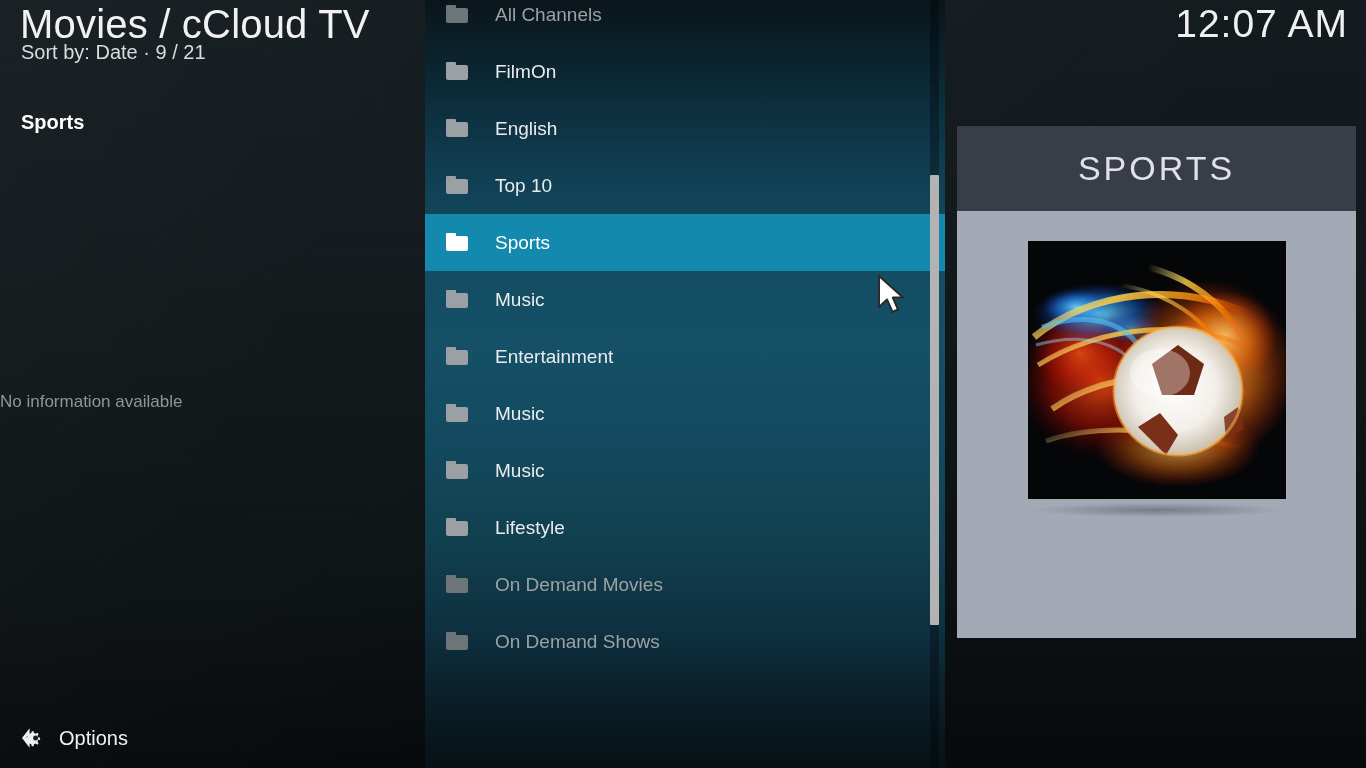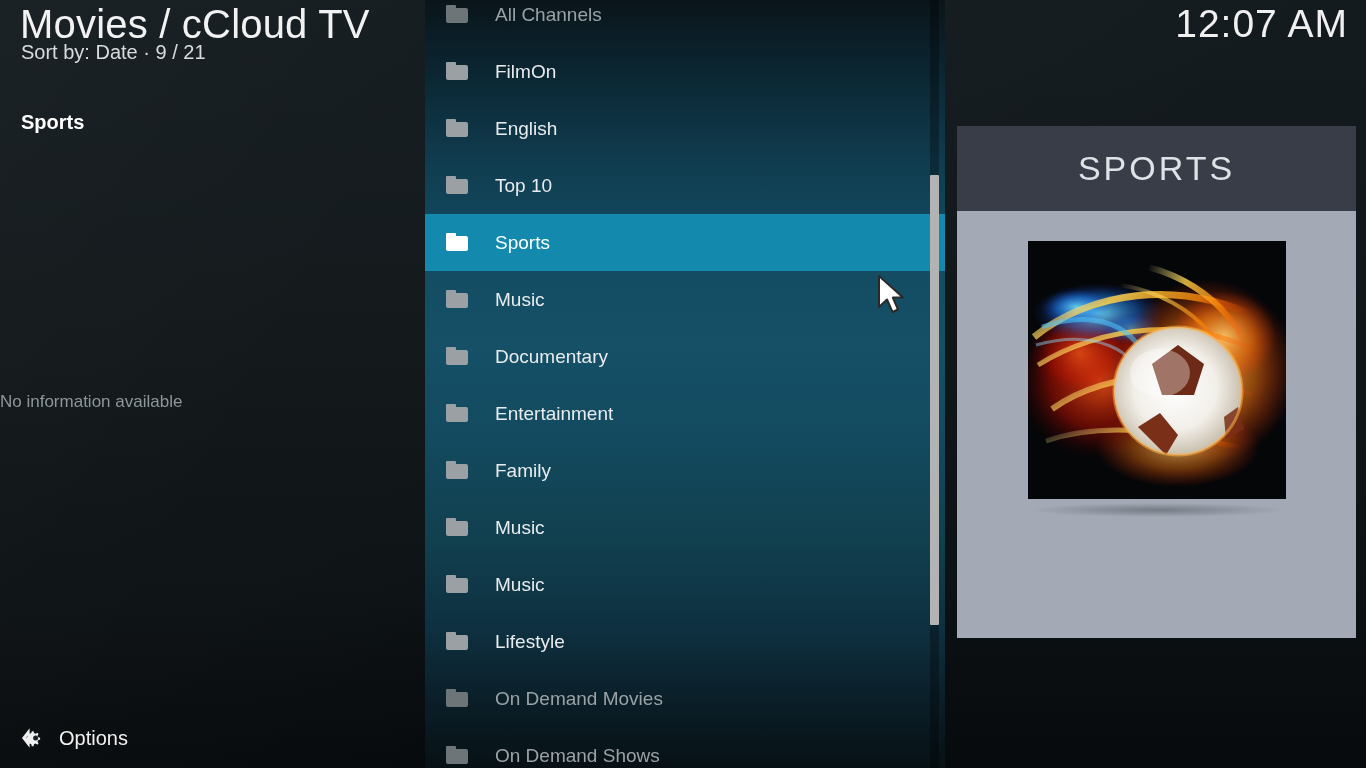--- a/index.html
+++ b/index.html
@@ -252,35 +252,21 @@
           <span class="tab"></span>
           <span class="body"></span>
         </span>
         <span class="label">Music</span>
       </div>
       <div class="row">
         <span class="folder">
           <span class="tab"></span>
           <span class="body"></span>
         </span>
-        <span class="label">Documentary</span>
-      </div>
-      <div class="row">
-        <span class="folder">
-          <span class="tab"></span>
-          <span class="body"></span>
-        </span>
         <span class="label">Entertainment</span>
-      </div>
-      <div class="row">
-        <span class="folder">
-          <span class="tab"></span>
-          <span class="body"></span>
-        </span>
-        <span class="label">Family</span>
       </div>
       <div class="row">
         <span class="folder">
           <span class="tab"></span>
           <span class="body"></span>
         </span>
         <span class="label">Music</span>
       </div>
       <div class="row">
         <span class="folder">

